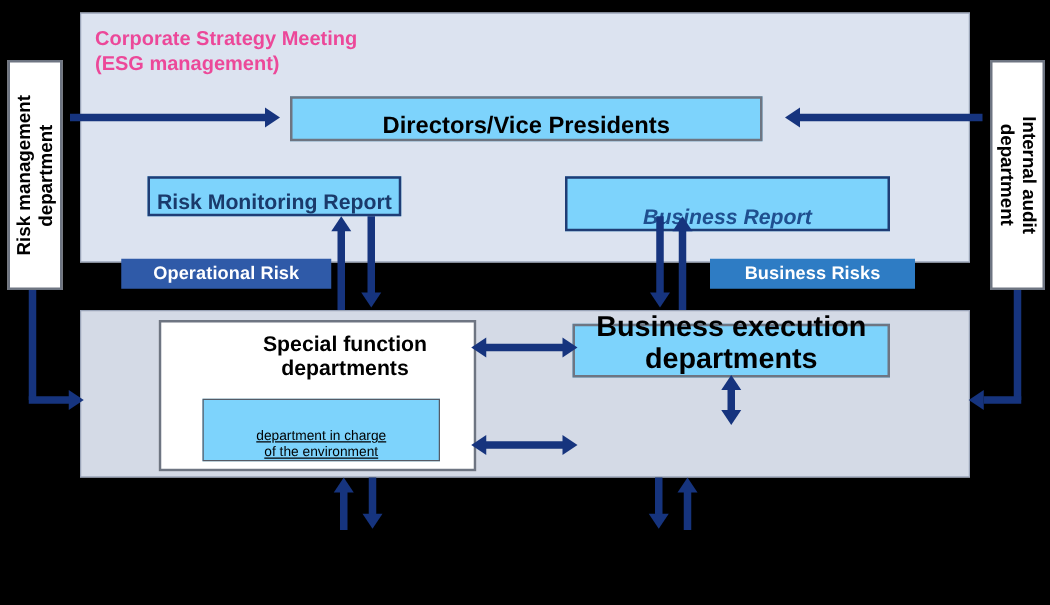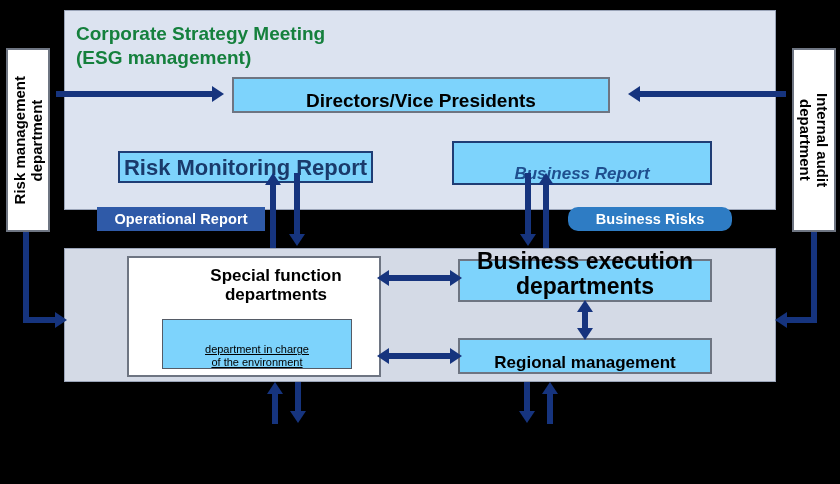--- a/index.html
+++ b/index.html
@@ -33,37 +33,37 @@
   .badge-op{background:#2f5aa8;}
   .badge-bz{background:#2e7cc4;}
   .vline{background:#16347e;}
   .hline{background:#16347e;}
   .tri{width:0;height:0;}
   .tri-up{border-left:8px solid transparent;border-right:8px solid transparent;border-bottom:12px solid #16347e;}
   .tri-down{border-left:8px solid transparent;border-right:8px solid transparent;border-top:12px solid #16347e;}
   .tri-left{border-top:8px solid transparent;border-bottom:8px solid transparent;border-right:12px solid #16347e;}
   .tri-right{border-top:8px solid transparent;border-bottom:8px solid transparent;border-left:12px solid #16347e;}
 
-  .title{color:#15803d;font-weight:bold;font-size:19px;line-height:1.25;white-space:pre-line;}
+  .title{color:#ec4899;font-weight:bold;font-size:16px;line-height:1.25;white-space:pre-line;}
 </style>
 </head>
 <body>
 
 <div id="canvas">
 
   <div class="abs panel-top" style="left:64px;top:10px;width:712px;height:200px;"></div>
 
   <div class="abs title" style="left:76px;top:22px;width:420px;">Corporate Strategy Meeting
 (ESG management)</div>
 
   <div class="abs wbox" style="left:232px;top:77px;width:378px;height:36px;font-size:19px;">
     <span>Directors/Vice Presidents</span>
   </div>
 
-  <div class="abs wbox navy" style="left:118px;top:151px;width:255px;height:32px;font-size:22px;">
+  <div class="abs wbox navy" style="left:118px;top:141px;width:203px;height:32px;font-size:17px;">
     <span>Risk Monitoring Report</span>
   </div>
 
   <div class="abs wbox sky" style="left:452px;top:141px;width:260px;height:44px;font-size:17px;font-style:italic;">
     <span>Business Report</span>
   </div>
 
   <div class="abs panel-mid" style="left:64px;top:248px;width:712px;height:134px;"></div>
 
   <div class="abs" style="left:127px;top:256px;width:254px;height:121px;background:#fff;border:2px solid #6e7582;box-sizing:border-box;">
@@ -73,39 +73,36 @@
       <span style="white-space:pre-line;">department in charge
 of the environment</span>
     </div>
   </div>
 
   <div class="abs wbox" style="left:458px;top:259px;width:254px;height:43px;font-size:23px;">
     <span style="white-space:pre-line;">Business execution
 departments</span>
   </div>
 
-  <div class="abs wbox" style="left:458px;top:338px;width:254px;height:36px;font-size:17px;">
-    <span>Regional management</span>
-  </div>
 
 
   <div class="abs vbox" style="left:6px;top:48px;width:44px;height:184px;">
     <span class="vtext up" style="white-space:pre-line;">Risk management
 department</span>
   </div>
 
   <div class="abs vbox" style="left:792px;top:48px;width:44px;height:184px;">
     <span class="vtext down" style="white-space:pre-line;">Internal audit
 department</span>
   </div>
 
   <div class="abs badge badge-op" style="left:97px;top:207px;width:168px;height:24px;">
-    <span>Operational Report</span>
+    <span>Operational Risk</span>
   </div>
-  <div class="abs badge badge-bz" style="left:568px;top:207px;width:164px;height:24px;border-radius:10px;">
+  <div class="abs badge badge-bz" style="left:568px;top:207px;width:164px;height:24px;">
     <span>Business Risks</span>
   </div>
 
   <div class="abs hline" style="left:56px;top:91px;width:158px;height:6px;"></div>
   <div class="abs tri tri-right" style="left:212px;top:86px;"></div>
 
   <div class="abs hline" style="left:640px;top:91px;width:146px;height:6px;"></div>
   <div class="abs tri tri-left" style="left:628px;top:86px;"></div>
 
   <div class="abs vline" style="left:23px;top:232px;width:6px;height:88px;"></div>

